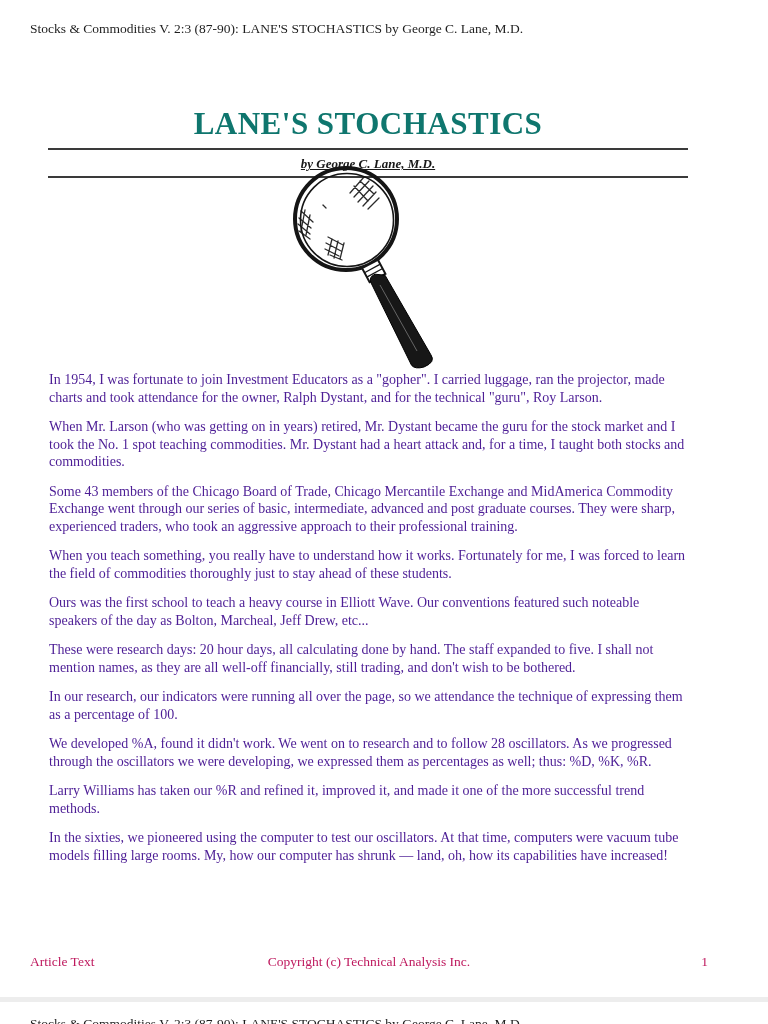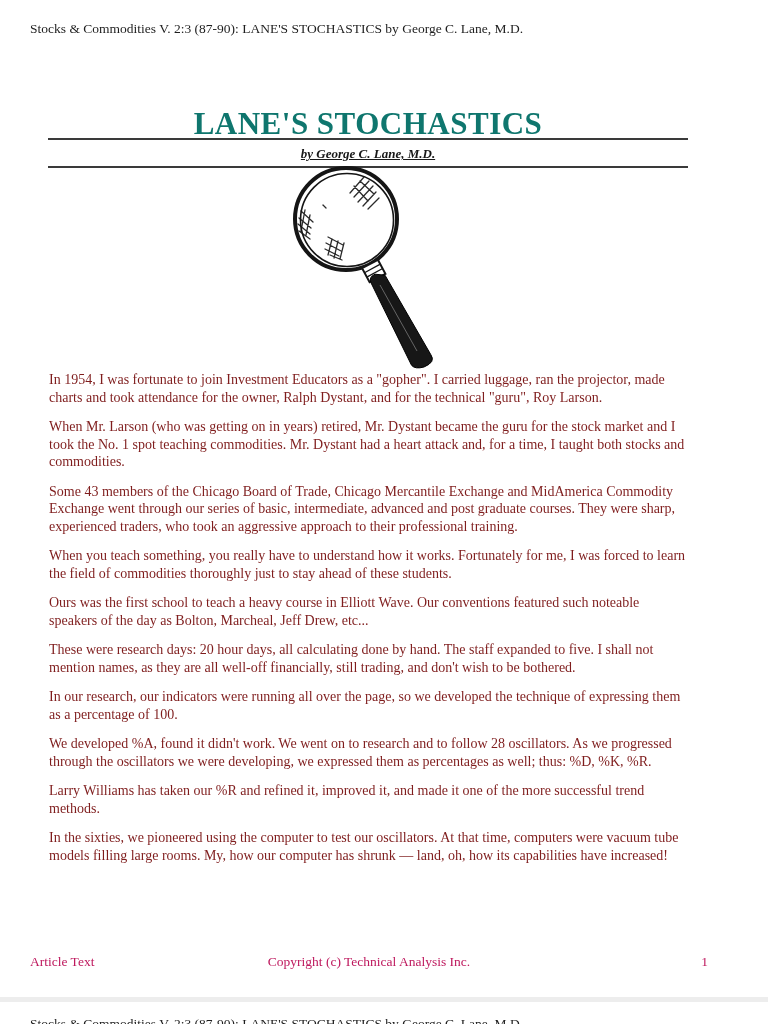--- a/index.html
+++ b/index.html
@@ -32,21 +32,21 @@
     width: 640px;
     text-align: center;
     font-size: 31px;
     font-weight: bold;
     letter-spacing: 0.5px;
     color: #0f766e;
   }
   .byline-block {
     position: absolute;
     left: 48px;
-    top: 138px;
+    top: 148px;
     width: 640px;
     border-top: 2px solid #3a3a3a;
     border-bottom: 2px solid #3a3a3a;
     text-align: center;
     padding: 4px 0;
   }
   .byline-block .byline {
     font-size: 13px;
     line-height: 14px;
     font-weight: bold;
@@ -64,21 +64,21 @@
   .body-text {
     position: absolute;
     left: 49px;
     top: 371px;
     width: 642px;
   }
   .body-text p {
     margin: 0 0 12px 0;
     font-size: 14px;
     line-height: 17.5px;
-    color: #7f1d1d;
+    color: #4c1d95;
   }
   .page-footer {
     position: absolute;
     left: 30px;
     top: 954px;
     width: 678px;
     height: 16px;
     font-size: 13.5px;
     color: #be185d;
   }
@@ -138,21 +138,21 @@
   </svg>
 </div>
 
 <div class="body-text">
   <p>In 1954, I was fortunate to join Investment Educators as a "gopher". I carried luggage, ran the projector, made charts and took attendance for the owner, Ralph Dystant, and for the technical "guru", Roy Larson.</p>
   <p>When Mr. Larson (who was getting on in years) retired, Mr. Dystant became the guru for the stock market and I took the No. 1 spot teaching commodities. Mr. Dystant had a heart attack and, for a time, I taught both stocks and commodities.</p>
   <p>Some 43 members of the Chicago Board of Trade, Chicago Mercantile Exchange and MidAmerica Commodity Exchange went through our series of basic, intermediate, advanced and post graduate courses. They were sharp, experienced traders, who took an aggressive approach to their professional training.</p>
   <p>When you teach something, you really have to understand how it works. Fortunately for me, I was forced to learn the field of commodities thoroughly just to stay ahead of these students.</p>
   <p>Ours was the first school to teach a heavy course in Elliott Wave. Our conventions featured such noteable speakers of the day as Bolton, Marcheal, Jeff Drew, etc...</p>
   <p>These were research days: 20 hour days, all calculating done by hand. The staff expanded to five. I shall not mention names, as they are all well-off financially, still trading, and don't wish to be bothered.</p>
-  <p>In our research, our indicators were running all over the page, so we developed the technique of expressing them as a percentage of 100.</p>
+  <p>In our research, our indicators were running all over the page, so we attendance the technique of expressing them as a percentage of 100.</p>
   <p>We developed %A, found it didn't work. We went on to research and to follow 28 oscillators. As we progressed through the oscillators we were developing, we expressed them as percentages as well; thus: %D, %K, %R.</p>
   <p>Larry Williams has taken our %R and refined it, improved it, and made it one of the more successful trend methods.</p>
   <p>In the sixties, we pioneered using the computer to test our oscillators. At that time, computers were vacuum tube models filling large rooms. My, how our computer has shrunk — land, oh, how its capabilities have increased!</p>
 </div>
 
 <div class="page-footer">
   <span class="f-left">Article Text</span>
   <span class="f-center">Copyright (c) Technical Analysis Inc.</span>
   <span class="f-right">1</span>
 </div>

